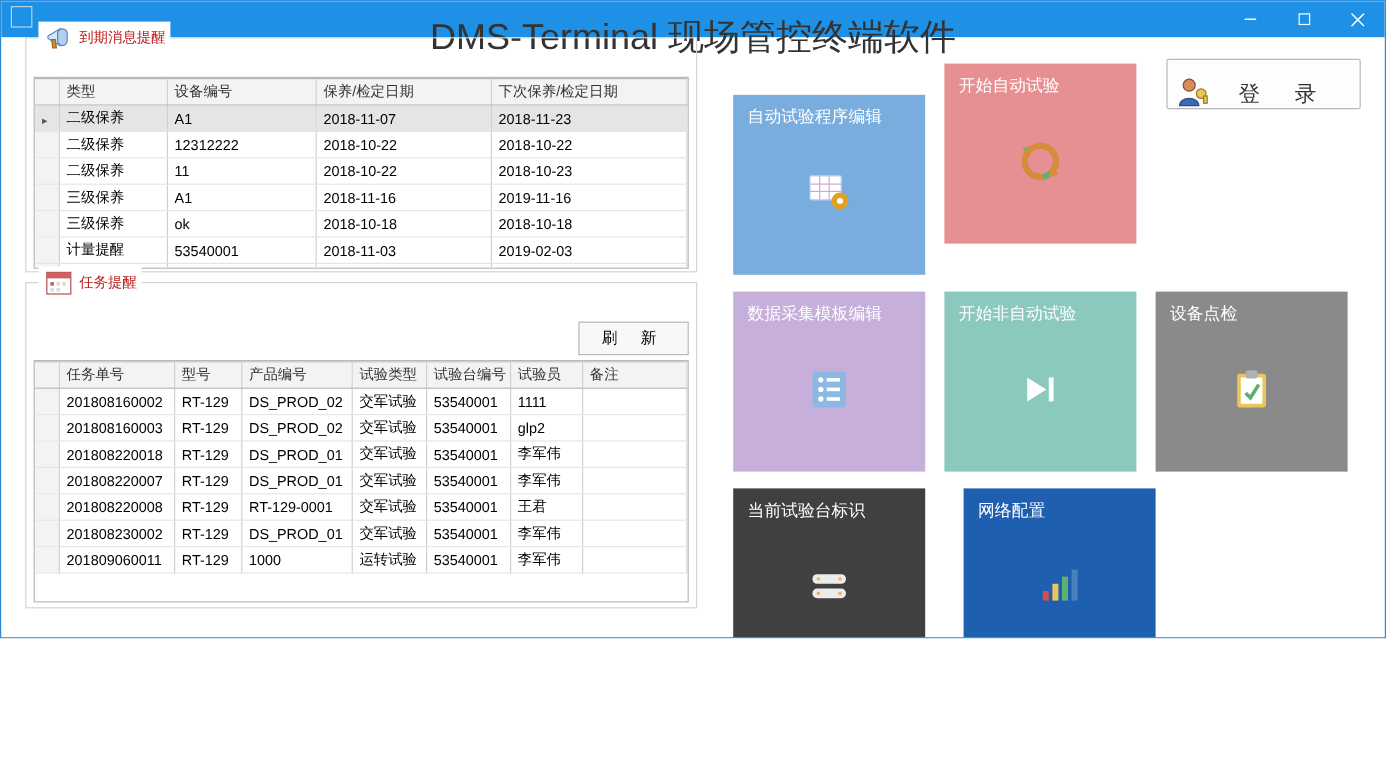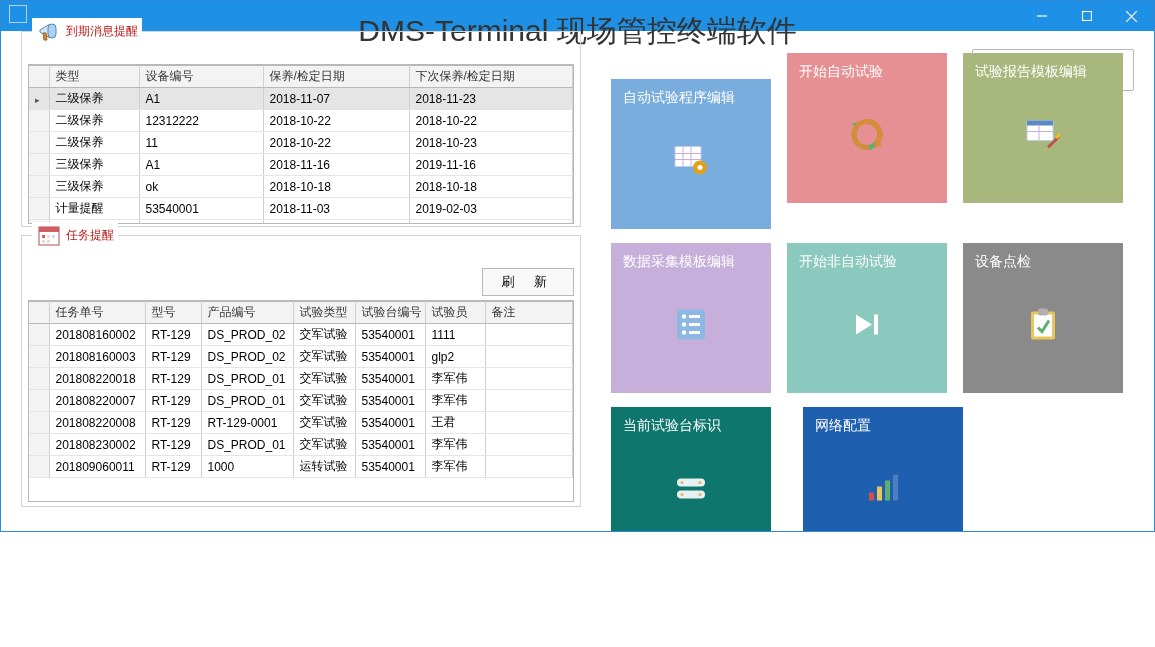--- a/index.html
+++ b/index.html
@@ -46,21 +46,21 @@
 .tile-row { display: flex; gap: 16px; }
 .tile { width: 160px; height: 150px; color: #fff; padding: 10px 12px; display: flex; flex-direction: column; cursor: pointer; position: relative; }
 .tile-title { font-size: 14px; }
 .tile-icon { position: absolute; top: 55%; left: 50%; transform: translate(-50%,-50%); }
 .tile.blue { background: #79addd; margin-top: 26px; }
 .tile.red { background: #e79093; }
 .tile.olive { background: #a8b87d; }
 .tile.purple { background: #c6b0db; }
 .tile.teal { background: #8bc8bd; }
 .tile.gray { background: #8a8a8a; }
-.tile.orange { background: #0f766e; }
+.tile.orange { background: #404040; }
 .tile.navy { background: #1f5fb0; margin-left: 16px; }
 
 .statusbar { height: 28px; border-top: 0px solid #e5e5e5; display: flex; align-items: center; padding: 0 24px; justify-content: space-between; font-size: 12px; }
 .status-left, .status-right { display: flex; align-items: center; gap: 6px; color: #333; }
 .sig-bars { color: #2fa52f; }
 </style>
 </head>
 <body>
 
 <div class="window">
@@ -328,33 +328,20 @@
           <span class="tile-title">开始自动试验</span>
           <span class="tile-icon">
             <svg width="34" height="34">
                 <path d="M17 4 A13 13 0 1 1 6 10" fill="none" stroke="#5fb06f" stroke-width="5" stroke-linecap="round"></path>
                 <polygon points="2,6 10,4 8,13" fill="#5fb06f"></polygon>
                 <path d="M17 30 A13 13 0 1 1 28 24" fill="none" stroke="#d88c3a" stroke-width="5" stroke-linecap="round"></path>
                 <polygon points="32,28 24,30 26,21" fill="#d88c3a"></polygon>
               </svg>
           </span>
         </div>
-        <div class="tile olive">
-          <span class="tile-title">试验报告模板编辑</span>
-          <span class="tile-icon">
-            <svg width="36" height="32">
-                <rect x="2" y="2" width="26" height="20" fill="#fff" stroke="#bce" rx="1"></rect>
-                <rect x="2" y="2" width="26" height="5" fill="#5a8ac0"></rect>
-                <line x1="2" y1="13" x2="28" y2="13" stroke="#cad"></line>
-                <line x1="14" y1="7" x2="14" y2="22" stroke="#cad"></line>
-                <path d="M22 28 L33 17 L35 19 L24 30 Z" fill="#c05050"></path>
-                <rect x="32" y="15" width="3" height="5" transform="rotate(45 33 17)" fill="#f0c020"></rect>
-              </svg>
-          </span>
-        </div>
       </div>
 
       <div class="tile-row">
         <div class="tile purple">
           <span class="tile-title">数据采集模板编辑</span>
           <span class="tile-icon">
             <svg width="30" height="32">
                 <rect x="1" y="1" width="28" height="30" rx="3" fill="#8db8e4"></rect>
                 <circle cx="8" cy="8" r="2.2" fill="#fff"></circle>
                 <rect x="13" y="6.5" width="11" height="3" fill="#fff"></rect>

